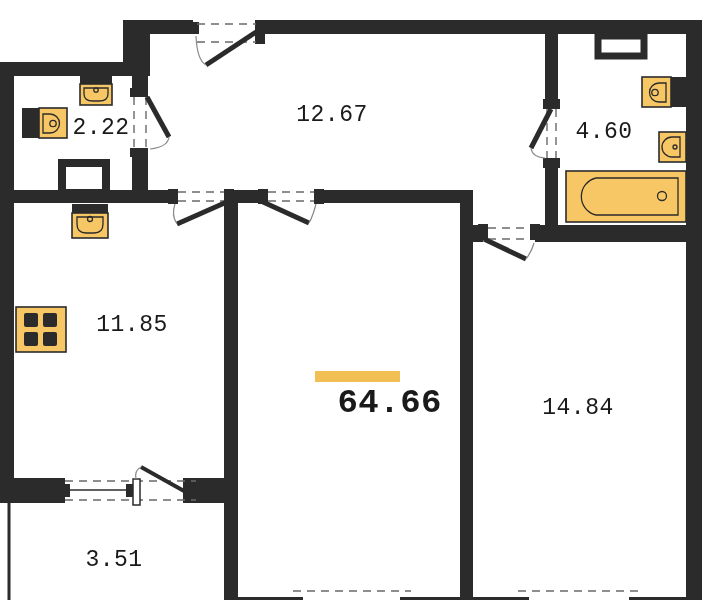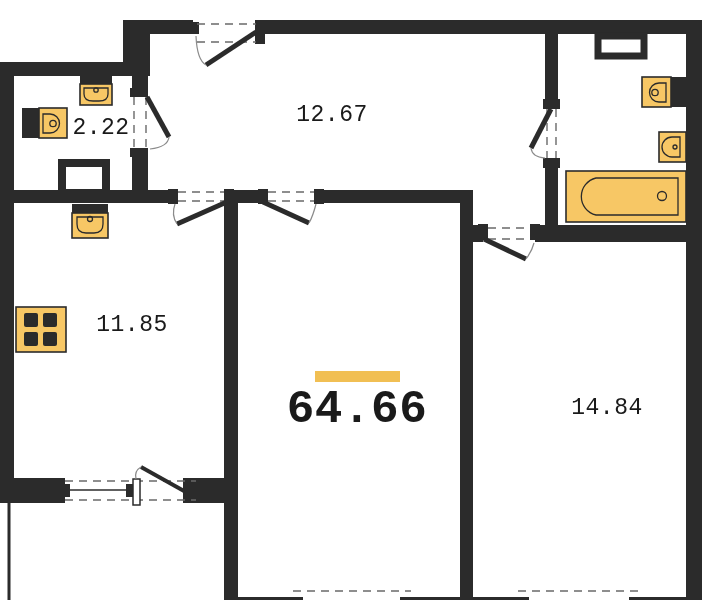--- a/index.html
+++ b/index.html
@@ -22,22 +22,22 @@
   .fxline{fill:none;stroke:var(--fixture-outline,#2b2b2b);stroke-width:1.3;}
   .fxdark{fill:var(--wall,#2b2b2b);}
   .niche{fill:var(--background,#fff);stroke:var(--wall,#2b2b2b);}
   .thinwall{fill:none;stroke:var(--wall,#2b2b2b);stroke-width:3;}
   .doorframe{fill:var(--background,#fff);stroke:var(--wall,#2b2b2b);stroke-width:1.5;}
   .lbl{
     position:absolute;width:120px;margin-left:-60px;text-align:center;
     font-size:23px;color:var(--text,#1a1a1a);letter-spacing:.5px;white-space:nowrap;
   }
   .total-lbl{
-    position:absolute;left:357px;top:364px;width:170px;margin-left:-85px;text-align:center;
-    font-size:46px;font-weight:bold;color:var(--text,#1a1a1a);letter-spacing:.5px;
+    position:absolute;left:357px;top:364px;width:170px;margin-left:-85px;text-align:right;
+    font-size:34px;font-weight:bold;color:var(--text,#1a1a1a);letter-spacing:.5px;
   }
   .total-bar{
     position:absolute;left:315px;top:351px;width:85px;height:11px;
     background:var(--accent-bar,#f1bf53);
   }
 </style>
 </head>
 <body>
 
 <div id="stage">
@@ -204,19 +204,21 @@
       <rect class="fx" x="16" y="287" width="50" height="45"></rect>
       <rect class="fxdark" x="24" y="293" width="14" height="14" rx="2"></rect>
       <rect class="fxdark" x="43" y="293" width="14" height="14" rx="2"></rect>
       <rect class="fxdark" x="24" y="312" width="14" height="14" rx="2"></rect>
       <rect class="fxdark" x="43" y="312" width="14" height="14" rx="2"></rect>
     </g>
   </svg>
 
   <div class="lbl" style="left:101px;top:95px">2.22</div>
   <div class="lbl" style="left:332px;top:82px">12.67</div>
+  <div class="lbl" style="left:604px;top:99px">4.60</div>
   <div class="lbl" style="left:132px;top:292px">11.85</div>
-  <div class="lbl" style="left:607px;top:375px">14.84</div>
+  <div class="lbl" style="left:578px;top:375px">14.84</div>
+  <div class="lbl" style="left:114px;top:527px">3.51</div>
 
   <div class="total-bar"></div>
   <div class="total-lbl">64.66</div>
 
 </div>
 
 </body></html>

